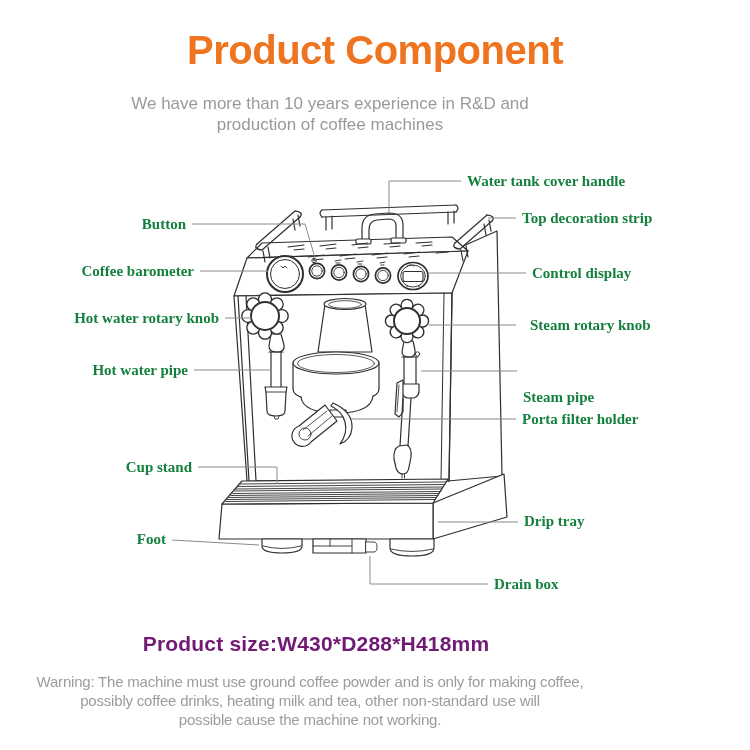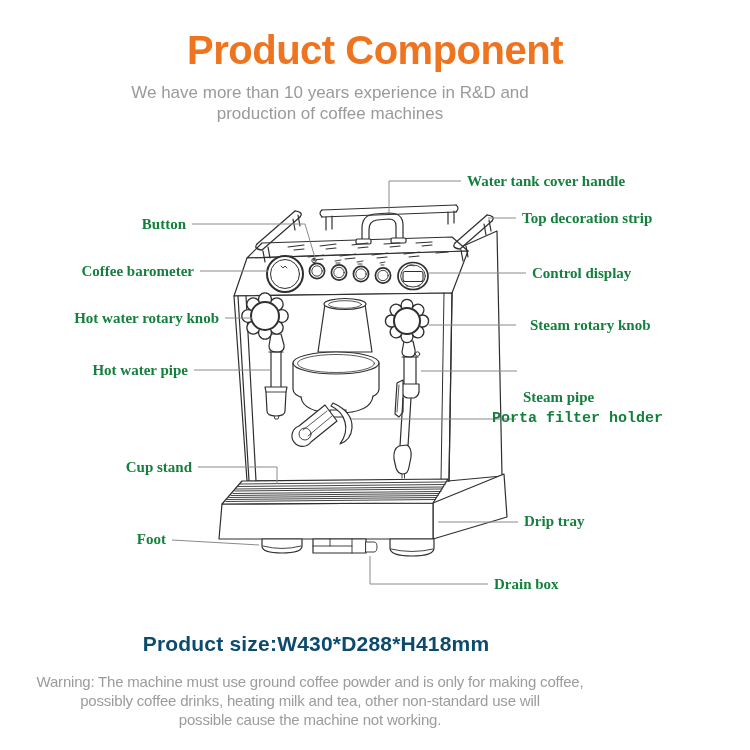--- a/index.html
+++ b/index.html
@@ -1,27 +1,27 @@
 <!DOCTYPE html>
 <html><head>
 <meta charset="utf-8">
 <style>
   html,body{margin:0;padding:0;background:#fff;}
   .page{position:relative;width:750px;height:750px;background:#ffffff;overflow:hidden;
         font-family:"Liberation Sans",sans-serif;}
   .title{position:absolute;top:28px;left:0;width:750px;text-align:center;
          font-size:40px;font-weight:bold;letter-spacing:-0.5px;color:#ee7420;}
-  .subtitle{position:absolute;top:82px;left:0;width:660px;text-align:center;
+  .subtitle{position:absolute;top:93px;left:0;width:660px;text-align:center;
             font-size:17px;line-height:21px;color:#9a9a9a;}
   .diagram-svg{position:absolute;left:0;top:0;width:750px;height:750px;}
   .lbl{position:absolute;font-family:"Liberation Serif",serif;font-weight:bold;
        font-size:15px;line-height:18px;color:#15803d;white-space:nowrap;}
   .lbl.left{text-align:right;}
   .size-text{position:absolute;top:632px;left:0;width:632px;text-align:center;
-             font-size:21px;font-weight:bold;letter-spacing:0.2px;color:#0c4a6e;}
+             font-size:21px;font-weight:bold;letter-spacing:0.2px;color:#701a75;}
   .warning{position:absolute;top:672px;left:0;width:620px;text-align:center;
            font-size:15px;line-height:19px;letter-spacing:-0.2px;color:#9c9c9c;}
 </style>
 </head>
 <body>
 
 <div class="page">
 
   <div class="title">Product Component</div>
   <div class="subtitle">
@@ -239,21 +239,21 @@
   <div class="lbl left" style="right:531px;top:309px;">Hot water rotary knob</div>
   <div class="lbl left" style="right:562px;top:361px;">Hot water pipe</div>
   <div class="lbl left" style="right:558px;top:458px;">Cup stand</div>
   <div class="lbl left" style="right:584px;top:530px;">Foot</div>
 
   <div class="lbl" style="left:467px;top:172px;">Water tank cover handle</div>
   <div class="lbl" style="left:522px;top:209px;">Top decoration strip</div>
   <div class="lbl" style="left:532px;top:264px;">Control display</div>
   <div class="lbl" style="left:522px;top:316px;margin-left:8px;">Steam rotary knob</div>
   <div class="lbl" style="left:523px;top:362px;margin-top:26px;">Steam pipe</div>
-  <div class="lbl" style="left:492px;top:410px;font-family:Liberation Mono, monospace;">Porta filter holder</div>
+  <div class="lbl" style="left:522px;top:410px;">Porta filter holder</div>
   <div class="lbl" style="left:524px;top:512px;">Drip tray</div>
   <div class="lbl" style="left:494px;top:575px;">Drain box</div>
 
   <div class="size-text">Product size:W430*D288*H418mm</div>
 
   <div class="warning">
     <div>Warning: The machine must use ground coffee powder and is only for making coffee,</div>
     <div>possibly coffee drinks, heating milk and tea, other non-standard use will</div>
     <div>possible cause the machine not working.</div>
   </div>

